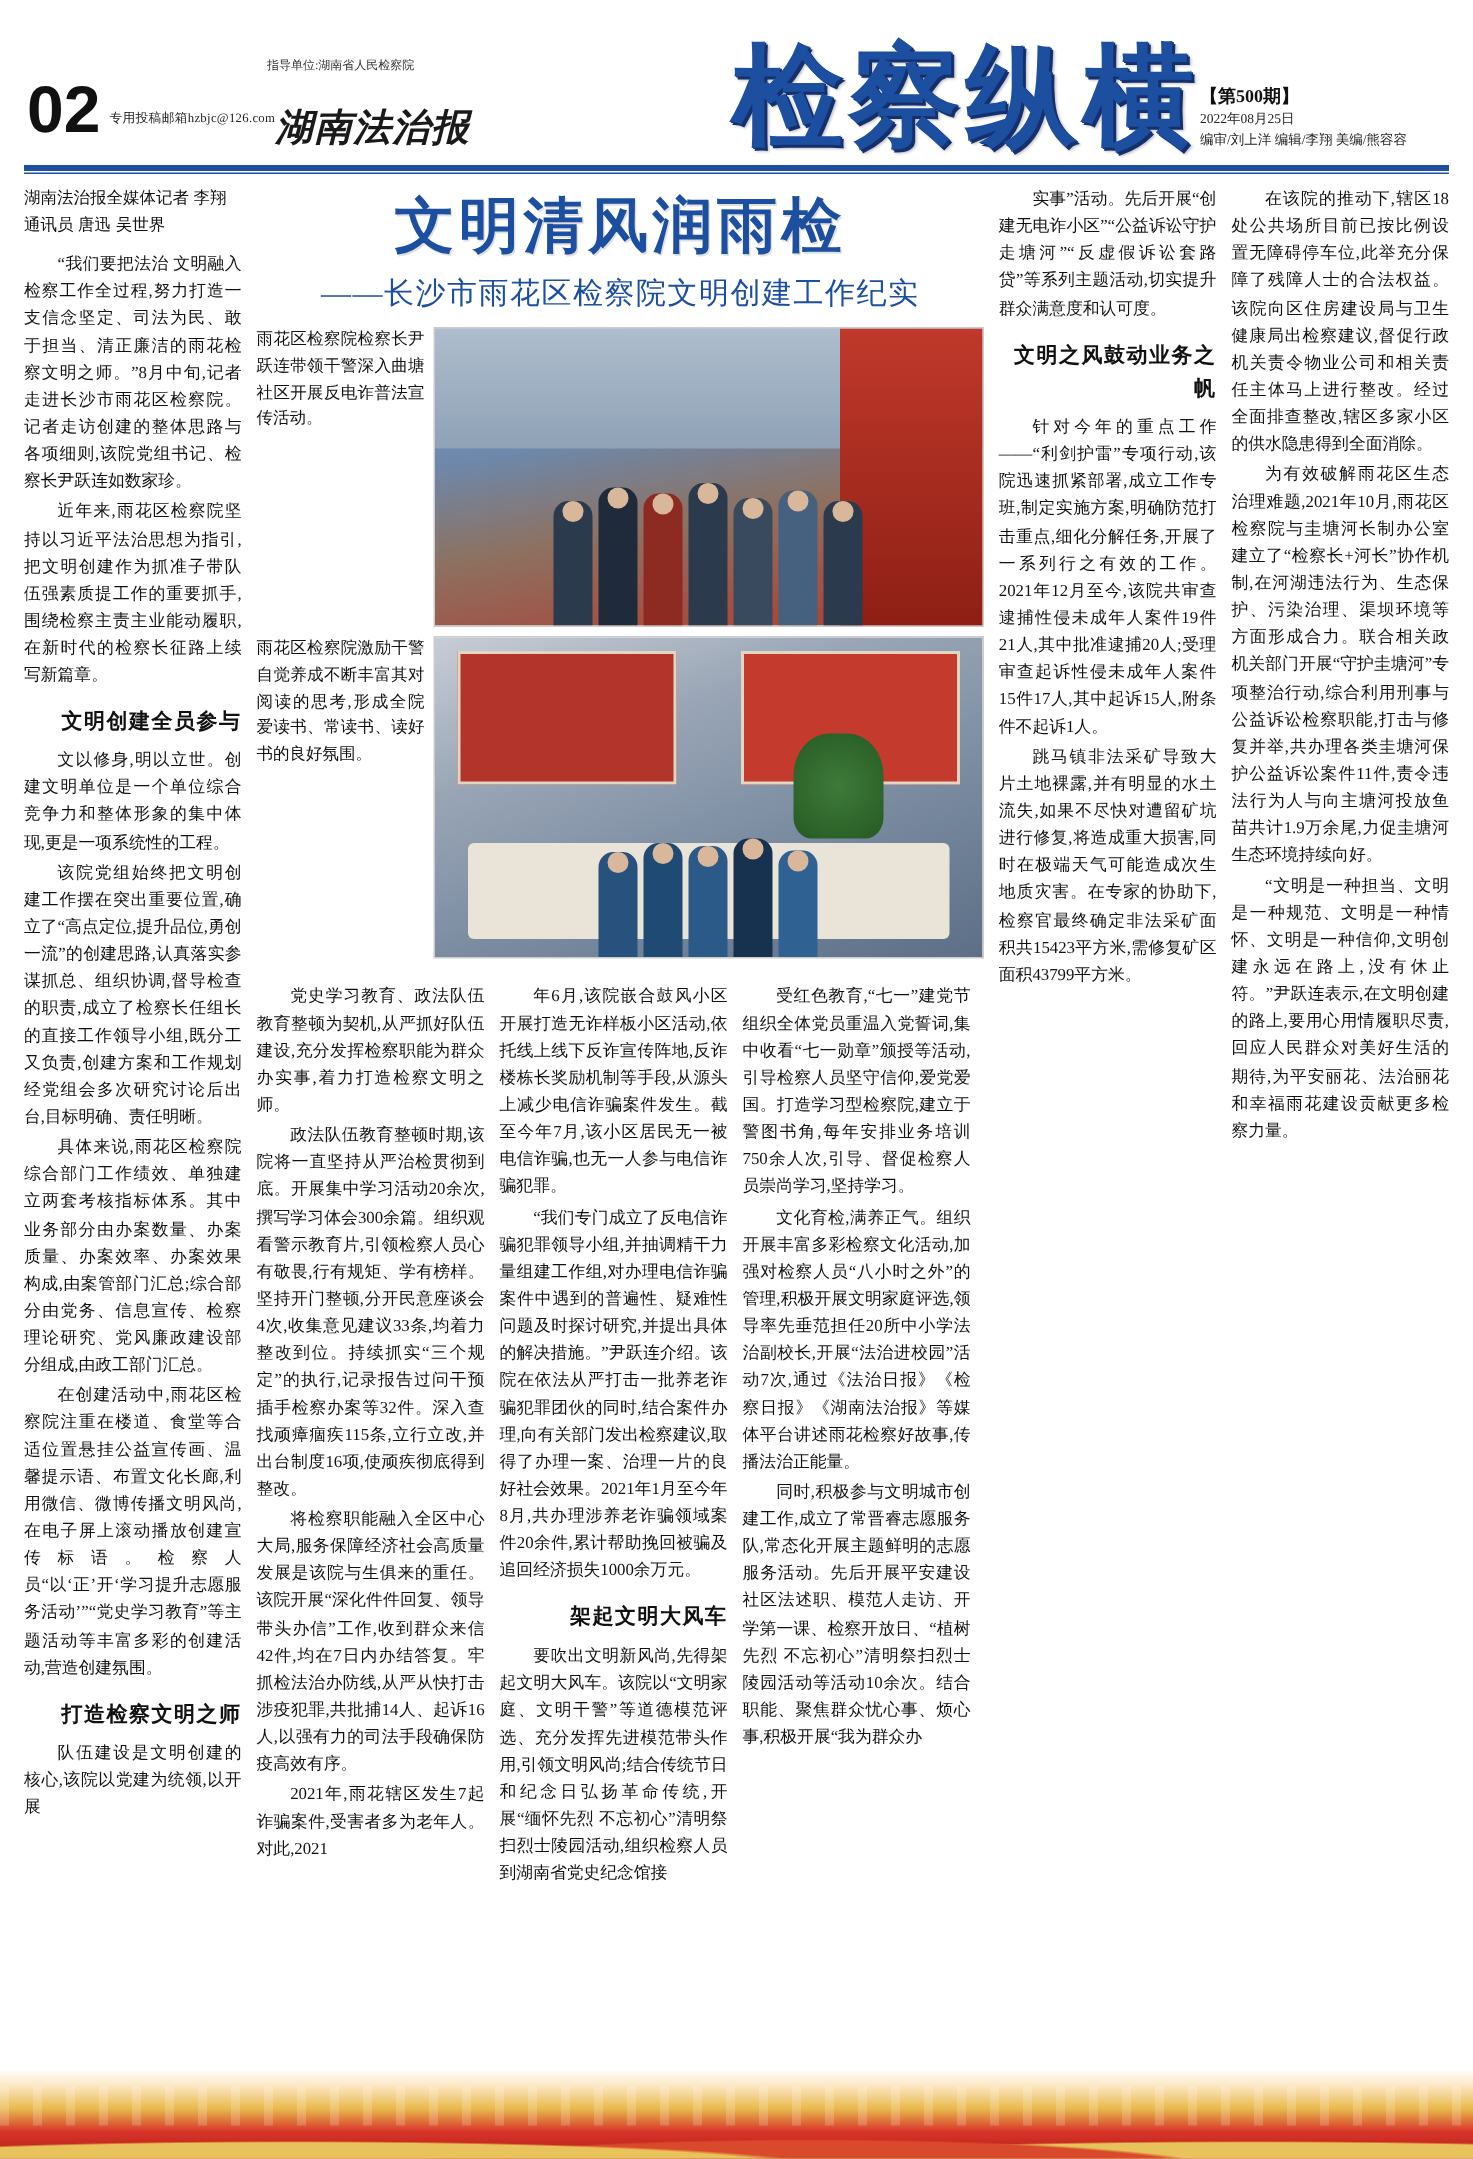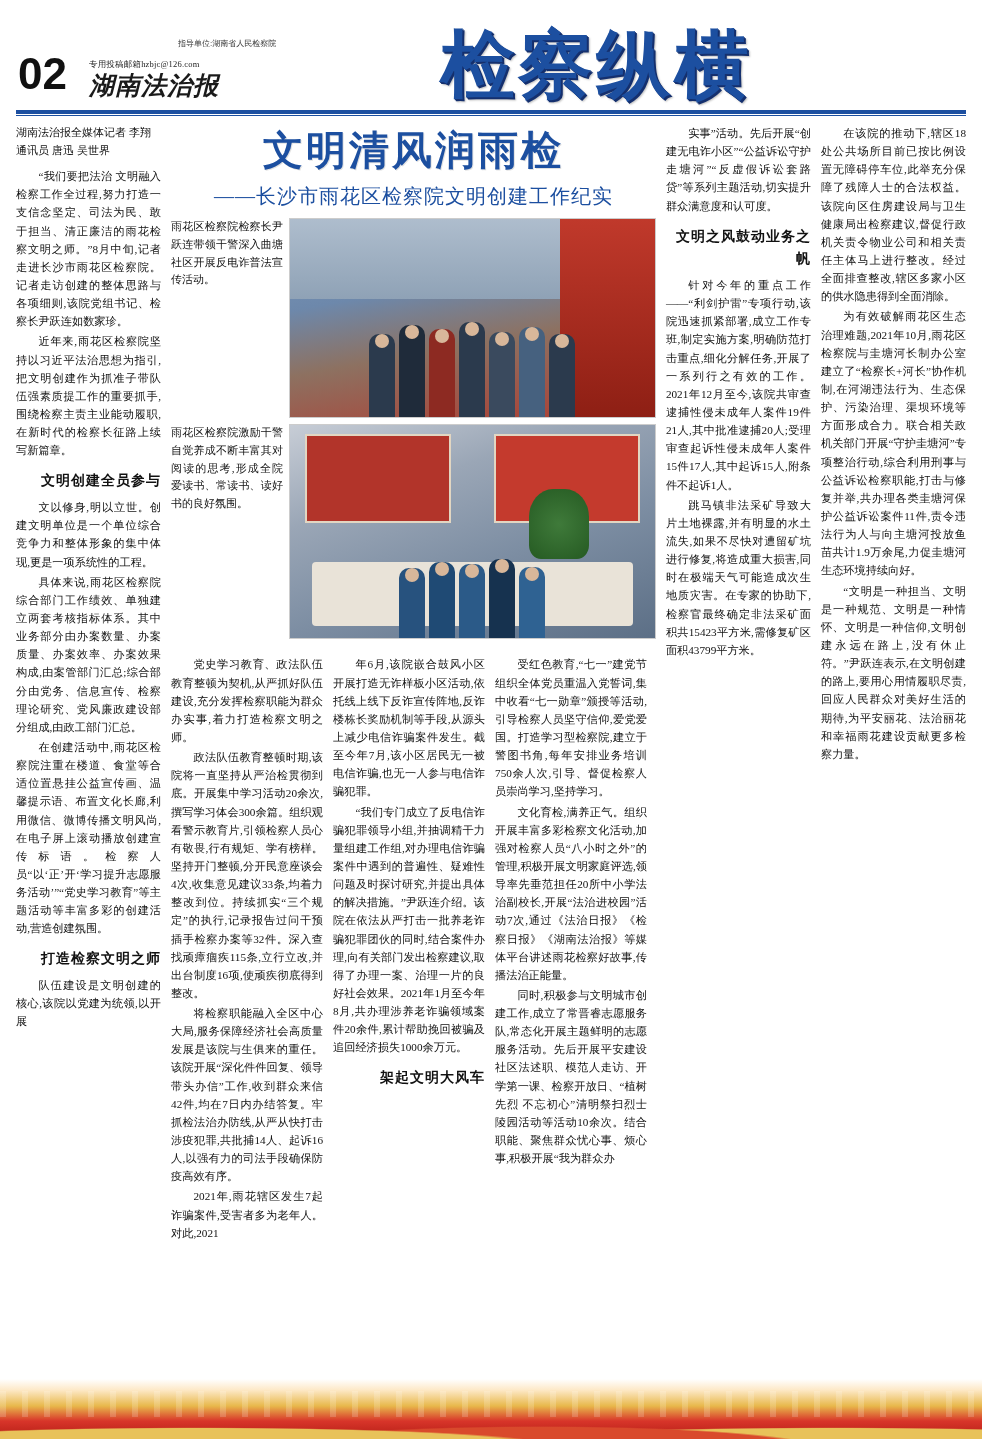--- a/index.html
+++ b/index.html
@@ -35,25 +35,24 @@
     font-family: "Liberation Sans", sans-serif;
     font-size: 44px;
     font-weight: bold;
     color: #111;
     line-height: 1;
     margin-right: 6px;
     padding-bottom: 6px;
   }
   .paper-brand {
     display: flex;
-    flex-direction: column;
+    flex-direction: row;
     align-items: flex-start;
     padding-bottom: 4px;
     margin-right: 10px;
-    margin-left: 16px;
   }
   .submit-line {
     font-size: 8.5px;
     color: #222;
     letter-spacing: 0.2px;
     margin-bottom: 2px;
     white-space: nowrap;
   }
   .paper-name {
     font-family: "Liberation Serif", serif;
@@ -227,38 +226,44 @@
 
   <div class="masthead">
     <div class="masthead-inner">
       <div class="page-number">02</div>
       <div class="paper-brand">
         <div class="submit-line">专用投稿邮箱hzbjc@126.com</div>
         <div class="paper-name">湖南法治报</div>
       </div>
       <div class="banner-wrap">
         <div class="banner-title">检察纵横</div>
+        <div class="issue-block">
+          <div class="issue-no">【第500期】</div>
+          <div>2022年08月25日</div>
+          <div>编审/刘上洋  编辑/李翔  美编/熊容容</div>
+        </div>
       </div>
     </div>
     <div class="supervisor">指导单位:湖南省人民检察院</div>
   </div>
   <div class="rule-thick"></div>
   <div class="rule-thin"></div>
 
   <div class="content">
 
     <div class="col col-1">
       <div class="byline">
         <div>湖南法治报全媒体记者 李翔</div>
         <div>通讯员 唐迅 吴世界</div>
       </div>
       <p class="para">“我们要把法治 文明融入检察工作全过程,努力打造一支信念坚定、司法为民、敢于担当、清正廉洁的雨花检察文明之师。”8月中旬,记者走进长沙市雨花区检察院。记者走访创建的整体思路与各项细则,该院党组书记、检察长尹跃连如数家珍。</p>
       <p class="para">近年来,雨花区检察院坚持以习近平法治思想为指引,把文明创建作为抓准子带队伍强素质提工作的重要抓手,围绕检察主责主业能动履职,在新时代的检察长征路上续写新篇章。</p>
       <h3 class="subhead">文明创建全员参与</h3>
       <p class="para">文以修身,明以立世。创建文明单位是一个单位综合竞争力和整体形象的集中体现,更是一项系统性的工程。</p>
+      <p class="para">该院党组始终把文明创建工作摆在突出重要位置,确立了“高点定位,提升品位,勇创一流”的创建思路,认真落实参谋抓总、组织协调,督导检查的职责,成立了检察长任组长的直接工作领导小组,既分工又负责,创建方案和工作规划经党组会多次研究讨论后出台,目标明确、责任明晰。</p>
       <p class="para">具体来说,雨花区检察院综合部门工作绩效、单独建立两套考核指标体系。其中业务部分由办案数量、办案质量、办案效率、办案效果构成,由案管部门汇总;综合部分由党务、信息宣传、检察理论研究、党风廉政建设部分组成,由政工部门汇总。</p>
       <p class="para">在创建活动中,雨花区检察院注重在楼道、食堂等合适位置悬挂公益宣传画、温馨提示语、布置文化长廊,利用微信、微博传播文明风尚,在电子屏上滚动播放创建宣传标语。检察人员“以‘正’开‘学习提升志愿服务活动’”“党史学习教育”等主题活动等丰富多彩的创建活动,营造创建氛围。</p>
       <h3 class="subhead">打造检察文明之师</h3>
       <p class="para">队伍建设是文明创建的核心,该院以党建为统领,以开展</p>
     </div>
 
     <div class="col col-mid">
 
       <div class="headline-area">
         <div class="headline-main">文明清风润雨检</div>
@@ -327,20 +332,21 @@
         <div style="width:152px;">
           <p class="para">党史学习教育、政法队伍教育整顿为契机,从严抓好队伍建设,充分发挥检察职能为群众办实事,着力打造检察文明之师。</p>
           <p class="para">政法队伍教育整顿时期,该院将一直坚持从严治检贯彻到底。开展集中学习活动20余次,撰写学习体会300余篇。组织观看警示教育片,引领检察人员心有敬畏,行有规矩、学有榜样。坚持开门整顿,分开民意座谈会4次,收集意见建议33条,均着力整改到位。持续抓实“三个规定”的执行,记录报告过问干预插手检察办案等32件。深入查找顽瘴痼疾115条,立行立改,并出台制度16项,使顽疾彻底得到整改。</p>
           <p class="para">将检察职能融入全区中心大局,服务保障经济社会高质量发展是该院与生俱来的重任。该院开展“深化件件回复、领导带头办信”工作,收到群众来信42件,均在7日内办结答复。牢抓检法治办防线,从严从快打击涉疫犯罪,共批捕14人、起诉16人,以强有力的司法手段确保防疫高效有序。</p>
           <p class="para">2021年,雨花辖区发生7起诈骗案件,受害者多为老年人。对此,2021</p>
         </div>
         <div style="width:152px;">
           <p class="para">年6月,该院嵌合鼓风小区开展打造无诈样板小区活动,依托线上线下反诈宣传阵地,反诈楼栋长奖励机制等手段,从源头上减少电信诈骗案件发生。截至今年7月,该小区居民无一被电信诈骗,也无一人参与电信诈骗犯罪。</p>
           <p class="para">“我们专门成立了反电信诈骗犯罪领导小组,并抽调精干力量组建工作组,对办理电信诈骗案件中遇到的普遍性、疑难性问题及时探讨研究,并提出具体的解决措施。”尹跃连介绍。该院在依法从严打击一批养老诈骗犯罪团伙的同时,结合案件办理,向有关部门发出检察建议,取得了办理一案、治理一片的良好社会效果。2021年1月至今年8月,共办理涉养老诈骗领域案件20余件,累计帮助挽回被骗及追回经济损失1000余万元。</p>
           <h3 class="subhead">架起文明大风车</h3>
+          <p class="para">要吹出文明新风尚,先得架起文明大风车。该院以“文明家庭、文明干警”等道德模范评选、充分发挥先进模范带头作用,引领文明风尚;结合传统节日和纪念日弘扬革命传统,开展“缅怀先烈 不忘初心”清明祭扫烈士陵园活动,组织检察人员到湖南省党史纪念馆接</p>
         </div>
         <div style="width:152px;">
           <p class="para">受红色教育,“七一”建党节组织全体党员重温入党誓词,集中收看“七一勋章”颁授等活动,引导检察人员坚守信仰,爱党爱国。打造学习型检察院,建立于警图书角,每年安排业务培训750余人次,引导、督促检察人员崇尚学习,坚持学习。</p>
           <p class="para">文化育检,满养正气。组织开展丰富多彩检察文化活动,加强对检察人员“八小时之外”的管理,积极开展文明家庭评选,领导率先垂范担任20所中小学法治副校长,开展“法治进校园”活动7次,通过《法治日报》《检察日报》《湖南法治报》等媒体平台讲述雨花检察好故事,传播法治正能量。</p>
           <p class="para">同时,积极参与文明城市创建工作,成立了常晋睿志愿服务队,常态化开展主题鲜明的志愿服务活动。先后开展平安建设社区法述职、模范人走访、开学第一课、检察开放日、“植树先烈 不忘初心”清明祭扫烈士陵园活动等活动10余次。结合职能、聚焦群众忧心事、烦心事,积极开展“我为群众办</p>
         </div>
       </div>
     </div>
 
     <div class="col col-5">

